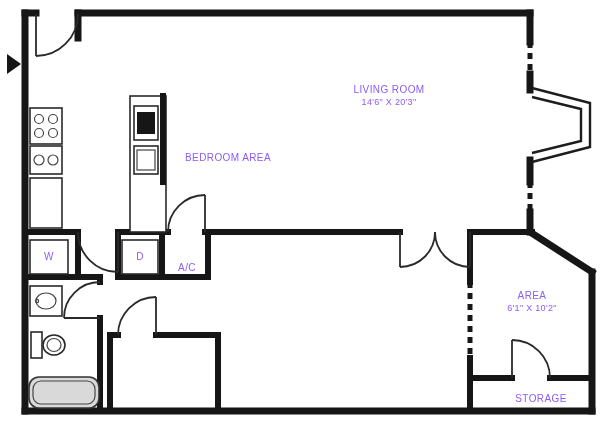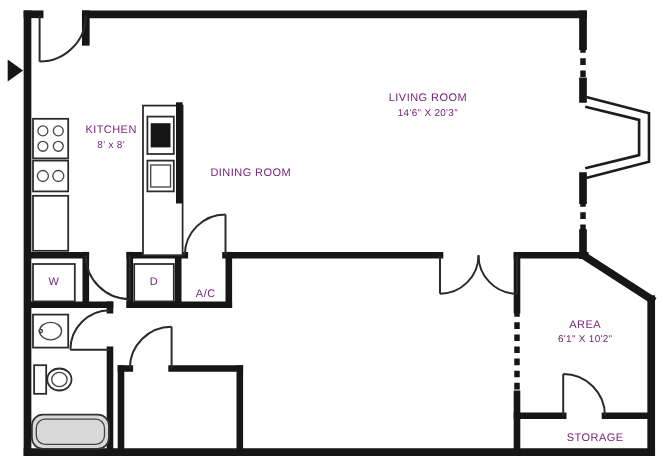--- a/index.html
+++ b/index.html
@@ -17,21 +17,21 @@
   .wx{stroke:var(--wall);stroke-width:7;fill:none;stroke-linecap:square;}
   .wi{stroke:var(--wall);stroke-width:6;fill:none;stroke-linecap:square;}
   .win{stroke:var(--wall);stroke-width:5;fill:none;stroke-dasharray:6 5;stroke-linecap:butt;}
   .door{stroke:var(--door);stroke-width:1.8;fill:none;}
   .fix{stroke:#2a2a2a;stroke-width:1.6;fill:#fff;}
   .fixthin{stroke:#444;stroke-width:1.2;fill:none;}
   .bay{stroke:#1d1d1d;stroke-width:2.4;fill:none;}
   .solid{fill:var(--wall);stroke:none;}
   .label{
     position:absolute;transform:translate(-50%,-50%);
-    text-align:center;color:#701a75;white-space:nowrap;line-height:1.25;
+    text-align:center;color:#8b5cf6;white-space:nowrap;line-height:1.25;
   }
   .label .l1{display:block;font-size:10px;letter-spacing:.4px;}
   .label .l2{display:block;font-size:9px;letter-spacing:.3px;}
   .label.small .l1{font-size:10px;}
 </style>
 </head>
 <body>
 
 <div id="stage">
 
@@ -170,27 +170,23 @@
       <rect class="fix" x="31" y="332" width="11" height="26"></rect>
       <ellipse class="fix" cx="54" cy="345" rx="11" ry="10"></ellipse>
       <ellipse class="fixthin" cx="54" cy="345" rx="7" ry="6.5"></ellipse>
     </g>
     <g>
       <rect x="29" y="377" width="70" height="31" rx="10" fill="var(--tub)" stroke="#333" stroke-width="1.6"></rect>
       <rect class="fixthin" x="33" y="381" width="62" height="23" rx="8"></rect>
     </g>
   </svg>
 
-  <div class="label" style="left:101px;top:125px">
-    <span class="l1">KITCHEN</span>
-    <span class="l2">8' x 8'</span>
-  </div>
 
   <div class="label" style="left:228px;top:158px">
-    <span class="l1">DINING ROOM</span>
+    <span class="l1">BEDROOM AREA</span>
   </div>
 
   <div class="label" style="left:389px;top:96px">
     <span class="l1">LIVING ROOM</span>
     <span class="l2">14'6" X 20'3"</span>
   </div>
 
 
 
   <div class="label" style="left:532px;top:302px">

